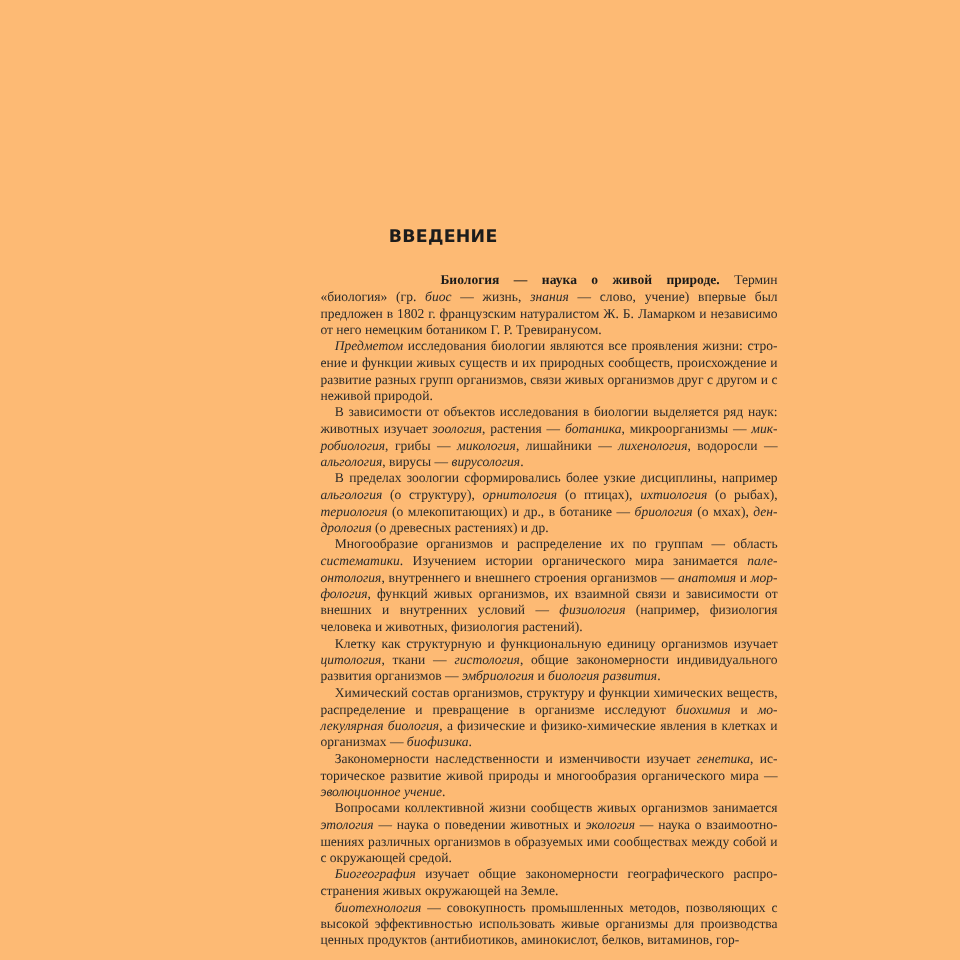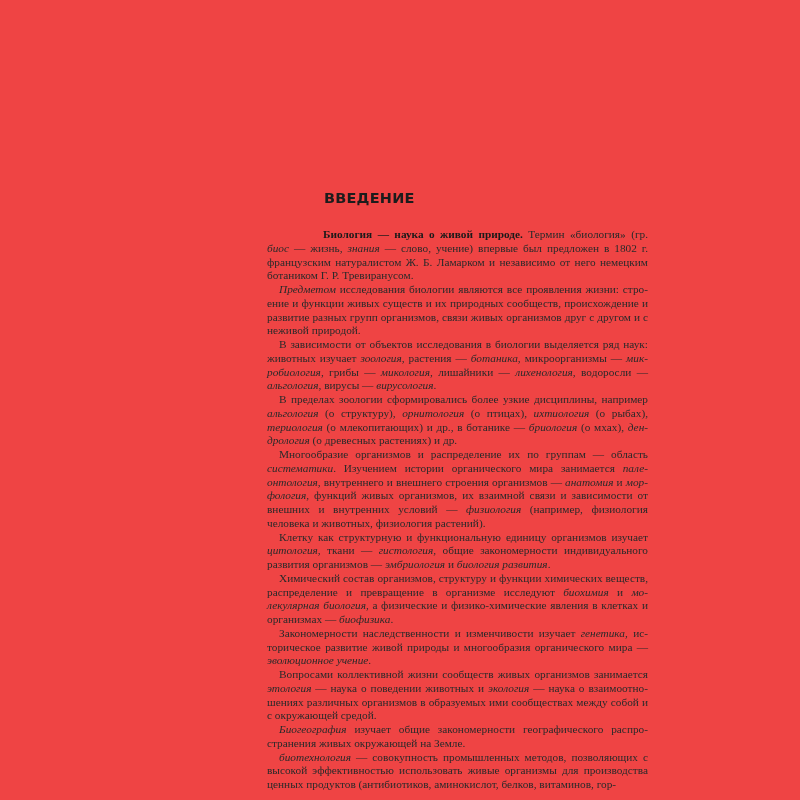--- a/index.html
+++ b/index.html
@@ -1,34 +1,34 @@
 <!DOCTYPE html>
 <html><head>
 <meta charset="utf-8">
 <style>
   html, body { margin: 0; padding: 0; background: #ffffff; }
   body { width: 800px; height: 800px; position: relative; overflow: hidden; }
   .page {
-    position: absolute; left: 0; top: 0; width: 800px; height: 800px; background: #ef4444;
+    position: absolute; left: 0; top: 0; width: 800px; height: 800px; background: #fdba74;
   }
   .heading {
     position: absolute; left: 324px; top: 190px;
     font-family: "DejaVu Sans", "Liberation Sans", sans-serif;
     font-weight: bold; font-size: 14.5px; letter-spacing: 0.2px; color: #1c1c1c;
     margin: 0;
   }
   .body-text {
     position: absolute; left: 267px; top: 228px; width: 381px;
     font-family: "Liberation Serif", "DejaVu Serif", serif;
     font-size: 11.3px; line-height: 13.75px; color: #2a2a2a;
     text-align: justify; hyphens: manual;
   }
   .body-text p { margin: 0; text-indent: 12px; }
   .body-text p.lead { text-indent: 56px; }
-  .body-text b { color: #1a1a1a; }
+  .body-text b { color: #1a1a1a; margin-left: 44px; }
   .body-text i { color: #2a2a2a; font-style: italic; }
 </style>
 </head>
 <body>
 
 <div class="page">
   <h1 class="heading">ВВЕДЕНИЕ</h1>
   <div class="body-text" id="body-text">
       <p class="lead"><b>Биология — наука о живой природе.</b><span> Термин «биология» (гр. </span><i>биос</i><span> — жизнь, </span><i>знания</i><span> — слово, учение) впервые был предложен в 1802 г. французским натуралистом Ж. Б. Ламарком и независимо от него немецким ботаником Г. Р. Тревиранусом.</span></p>
       <p><i>Предметом</i><span> исследования биологии являются все проявления жизни: стро­ение и функции живых существ и их природных сообществ, происхождение и развитие разных групп организмов, связи живых организмов друг с другом и с неживой природой.</span></p>

